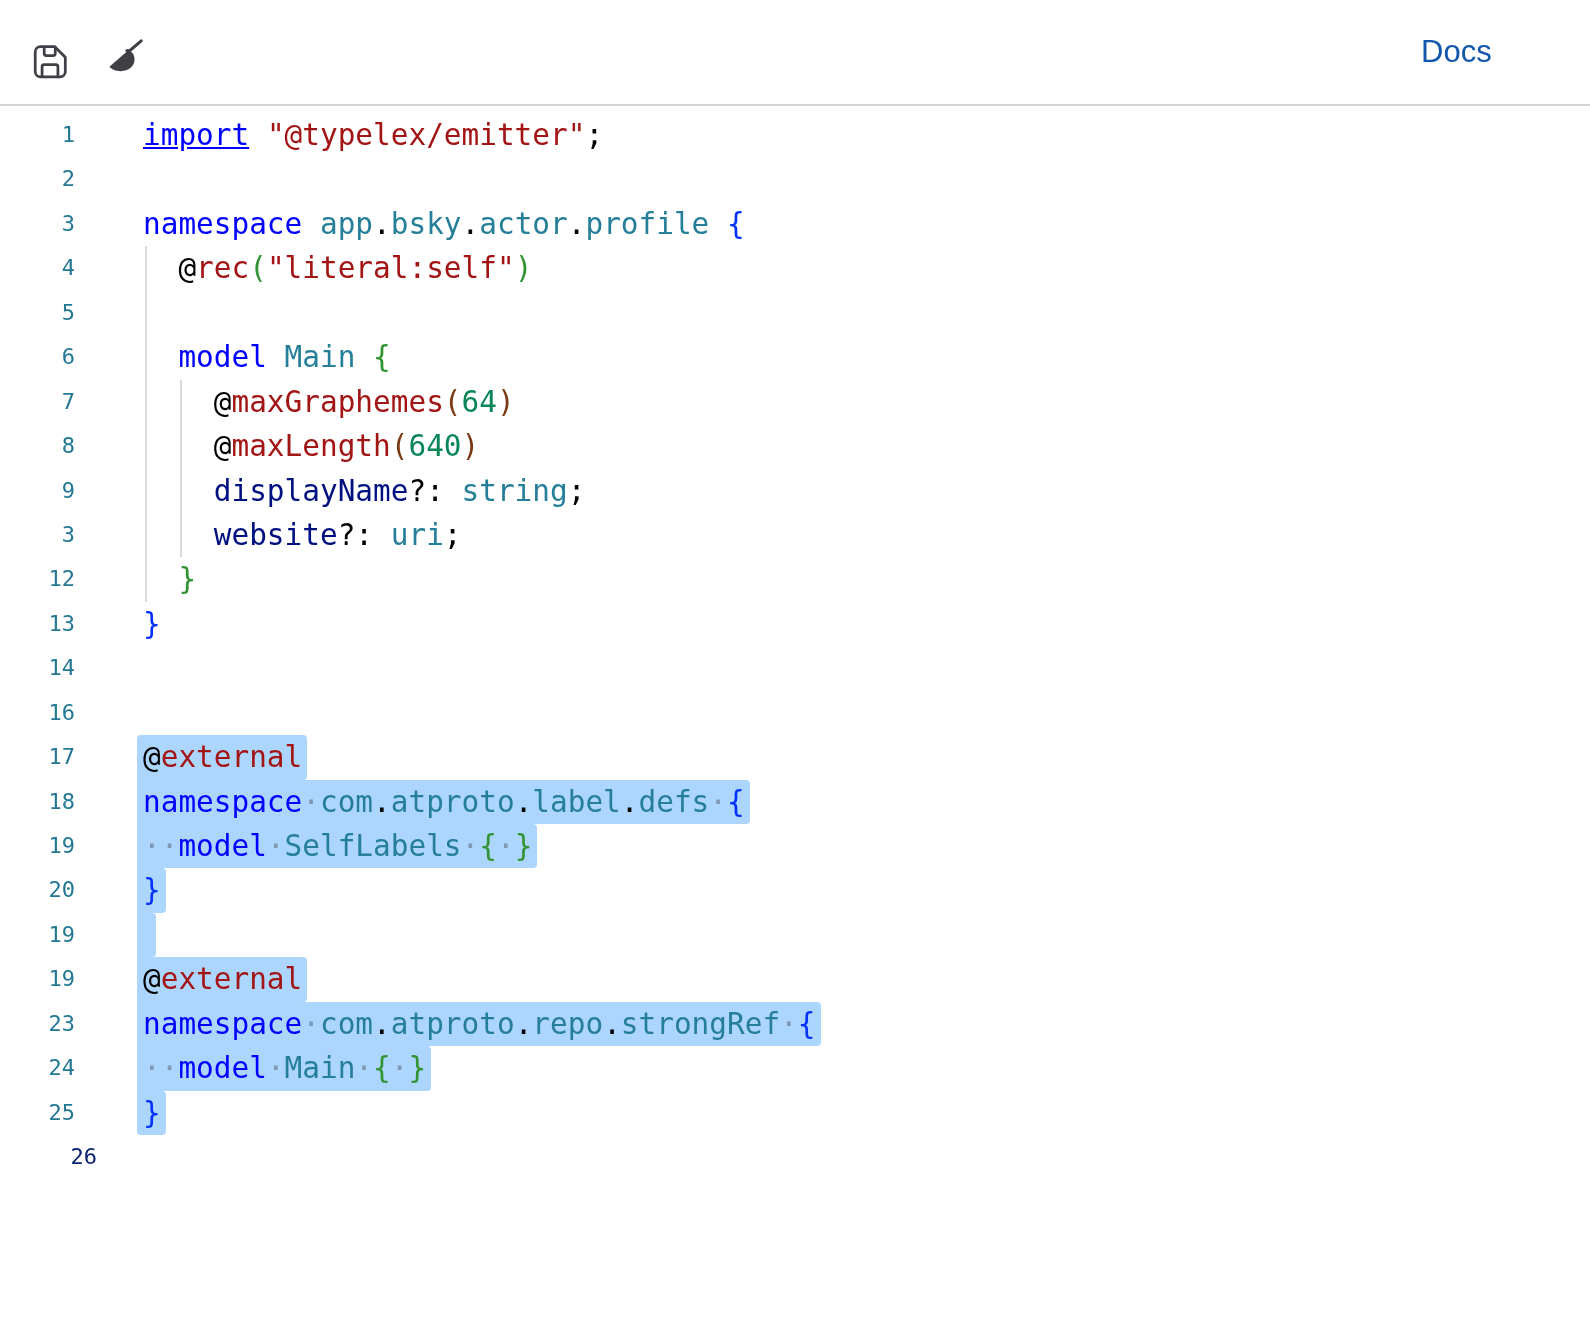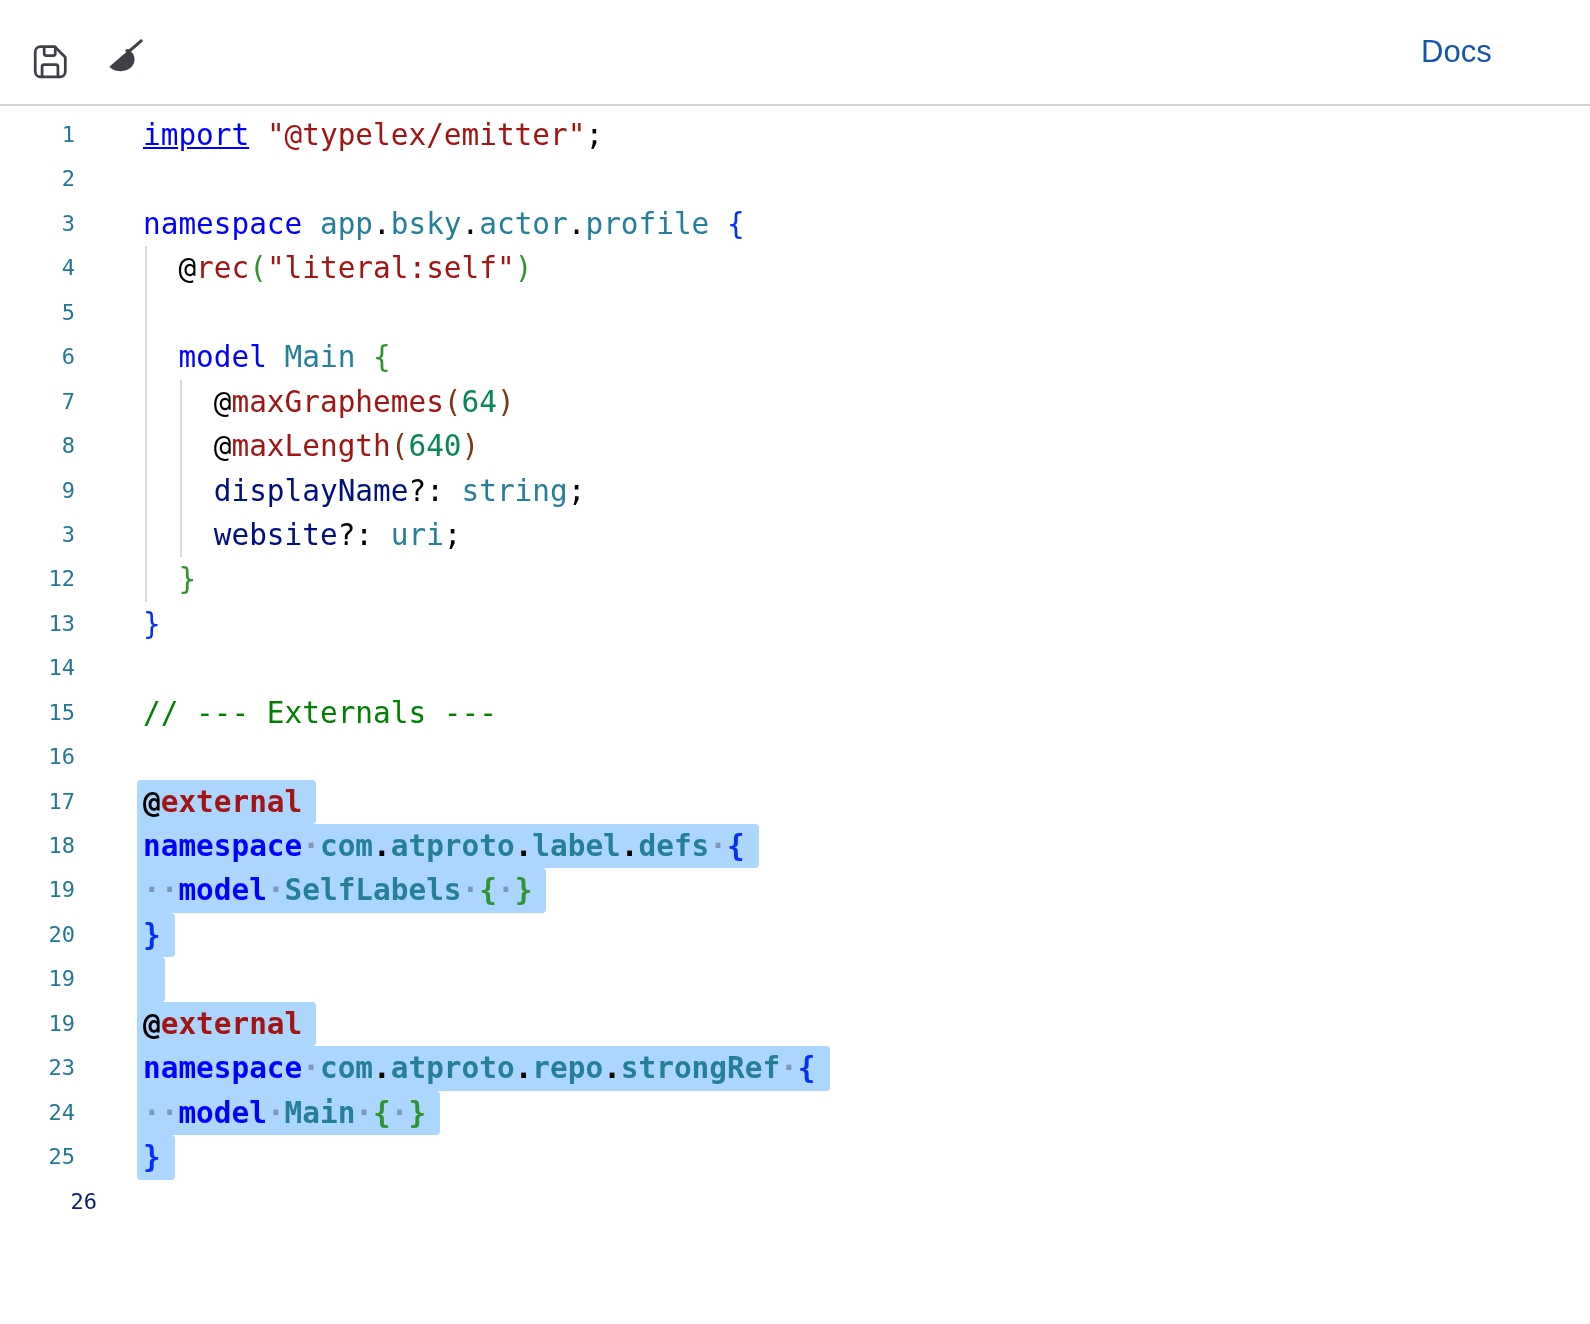--- a/index.html
+++ b/index.html
@@ -20,21 +20,21 @@
   
   .editor{padding-top:7px;}
   .line{display:flex;height:44.45px;line-height:44.45px;font-family:"DejaVu Sans Mono","Liberation Mono",monospace;font-size:29.4px;}
   .num{width:75px;flex:none;text-align:right;font-size:22px;color:var(--lineNum);cursor:pointer;}
   .num.active{color:var(--lineNumActive);padding-left:22px;}
   .content{flex:1;margin-left:68px;position:relative;white-space:pre;cursor:text;}
   .guide{position:absolute;top:0;bottom:0;width:1.5px;background:var(--guide);}
   .guide.g0{left:2px;} .guide.g1{left:37px;}
   .guide.on-sel{background:rgba(248,243,232,.9);}
   .sel{display:inline-block;position:relative;background:var(--selection);height:44.45px;
-    padding:0 14px 0 6px;margin-left:-6px;border-radius:0 4px 4px 0;vertical-align:top;font-weight:bold;}
+    padding:0 5px 0 6px;margin-left:-6px;border-radius:0 4px 4px 0;vertical-align:top;}
   .sel.sel-start{border-top-left-radius:4px;}
   .sel.sel-end{border-bottom-left-radius:4px;}
   .sel.sel-empty{width:8px;}
   .tok{white-space:pre;}
 </style>
 </head>
 <body>
 
 <div class="toolbar">
   <button class="icon-btn save-btn" title="">
@@ -104,24 +104,20 @@
     </div>
     <div class="line">
       <div class="num">13</div>
       <div class="content"><span class="tok" style="color: var(--b1);">}</span></div>
     </div>
     <div class="line">
       <div class="num">14</div>
       <div class="content"></div>
     </div>
     <div class="line">
-      <div class="num">15</div>
-      <div class="content"><span class="tok" style="color: var(--co);">// --- Externals ---</span></div>
-    </div>
-    <div class="line">
       <div class="num">16</div>
       <div class="content"></div>
     </div>
     <div class="line">
       <div class="num">17</div>
       <div class="content"><span class="sel sel-start"><span class="tok" style="color: var(--pu);">@</span><span class="tok" style="color: var(--st);">external</span></span></div>
     </div>
     <div class="line">
       <div class="num">18</div>
       <div class="content"><span class="sel"><span class="tok" style="color: var(--kw);">namespace</span><span class="tok" style="color: var(--ws);">·</span><span class="tok" style="color: var(--ty);">com</span><span class="tok" style="color: var(--pu);">.</span><span class="tok" style="color: var(--ty);">atproto</span><span class="tok" style="color: var(--pu);">.</span><span class="tok" style="color: var(--ty);">label</span><span class="tok" style="color: var(--pu);">.</span><span class="tok" style="color: var(--ty);">defs</span><span class="tok" style="color: var(--ws);">·</span><span class="tok" style="color: var(--b1);">{</span></span></div>

